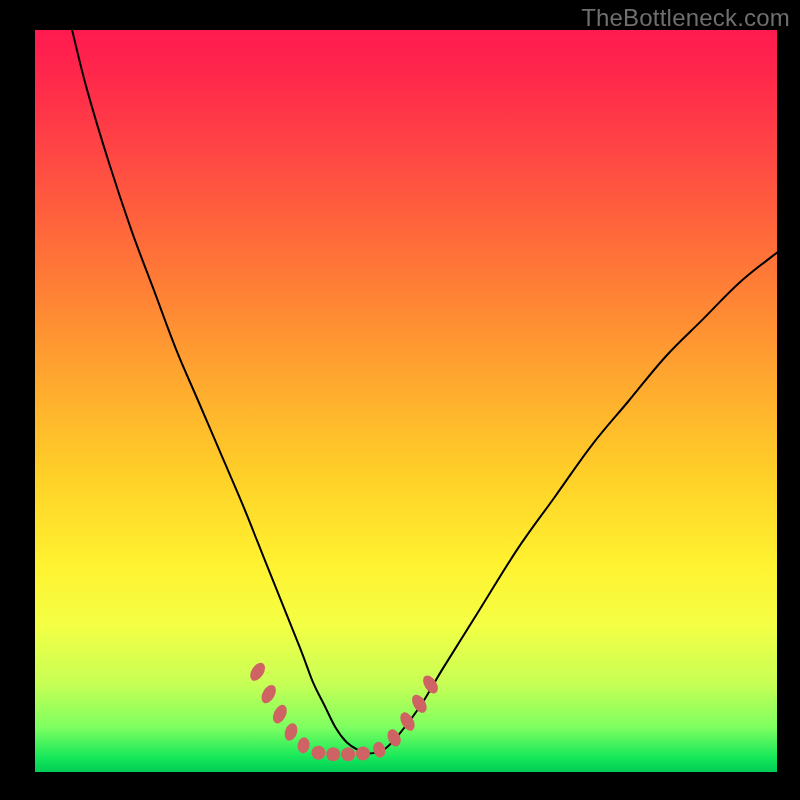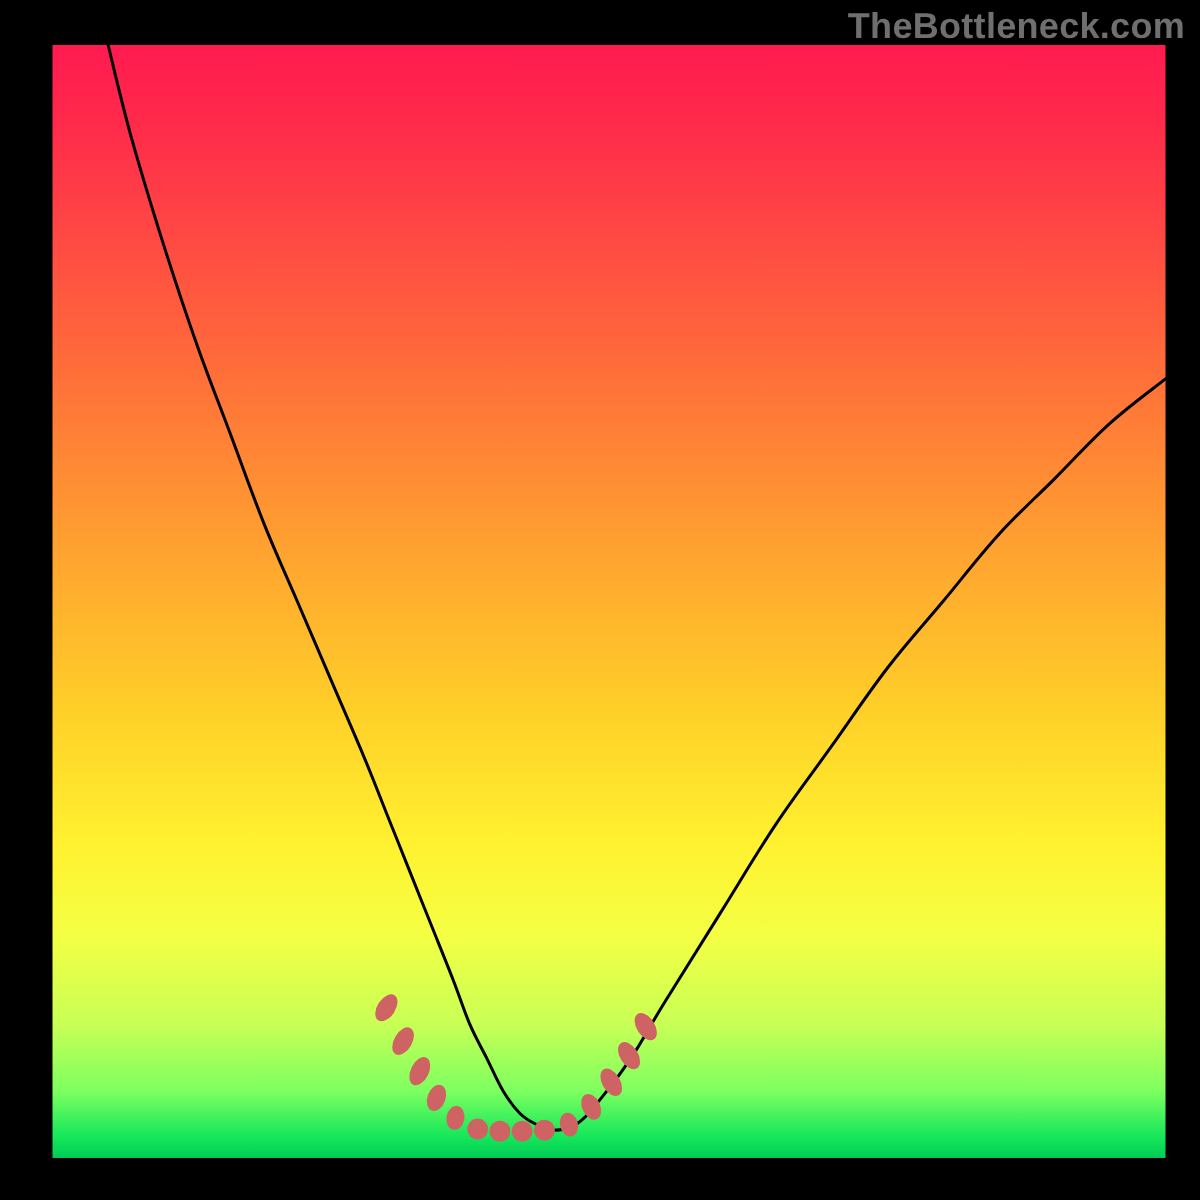--- a/index.html
+++ b/index.html
@@ -38,21 +38,21 @@
       #17e85a 98%,
       #00cc55 100%
     );
   }
   .watermark {
     position: absolute;
     top: 4px;
     right: 10px;
     color: #6f6f6f;
     font-size: 24px;
-    font-weight: 700;
+    font-weight: 400;
     letter-spacing: 0.2px;
     user-select: none;
   }
   svg.curve {
     position: absolute;
     left: 0;
     top: 0;
     width: 742px;
     height: 742px;
     overflow: visible;

